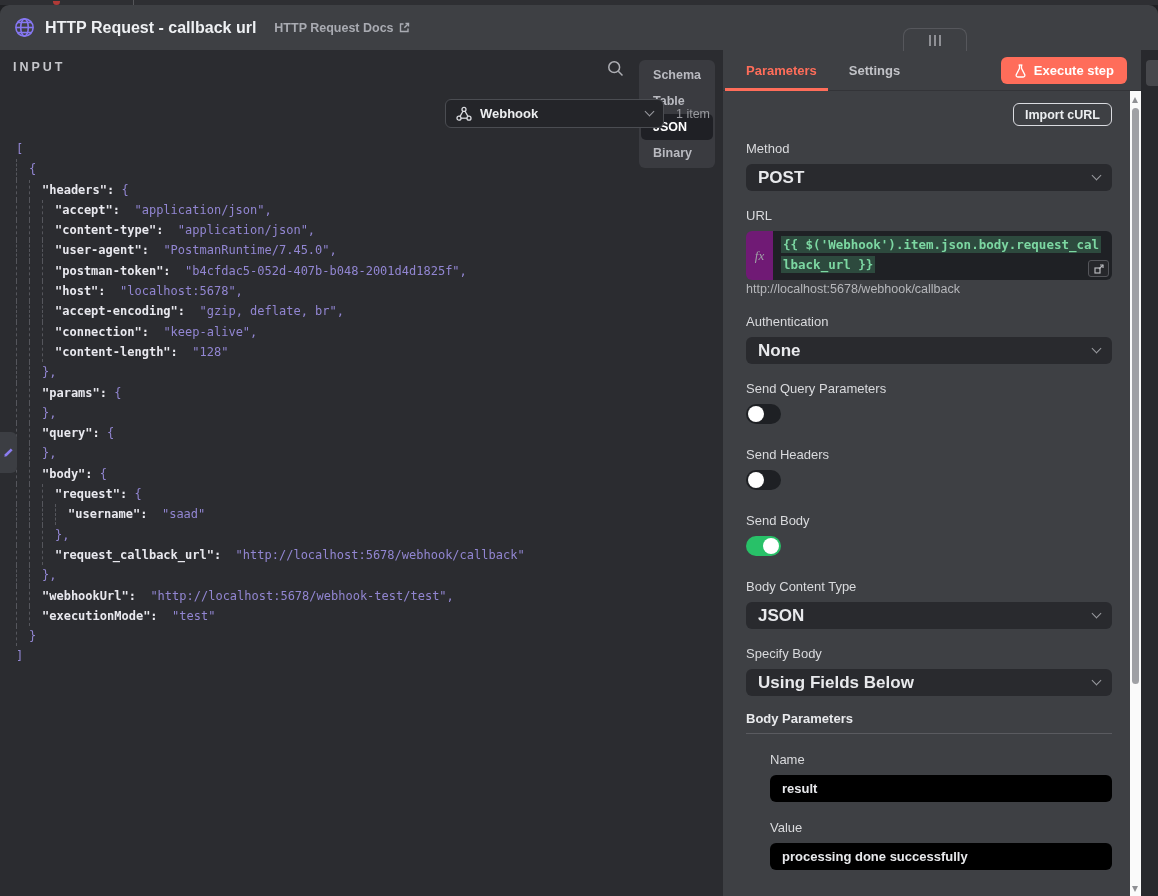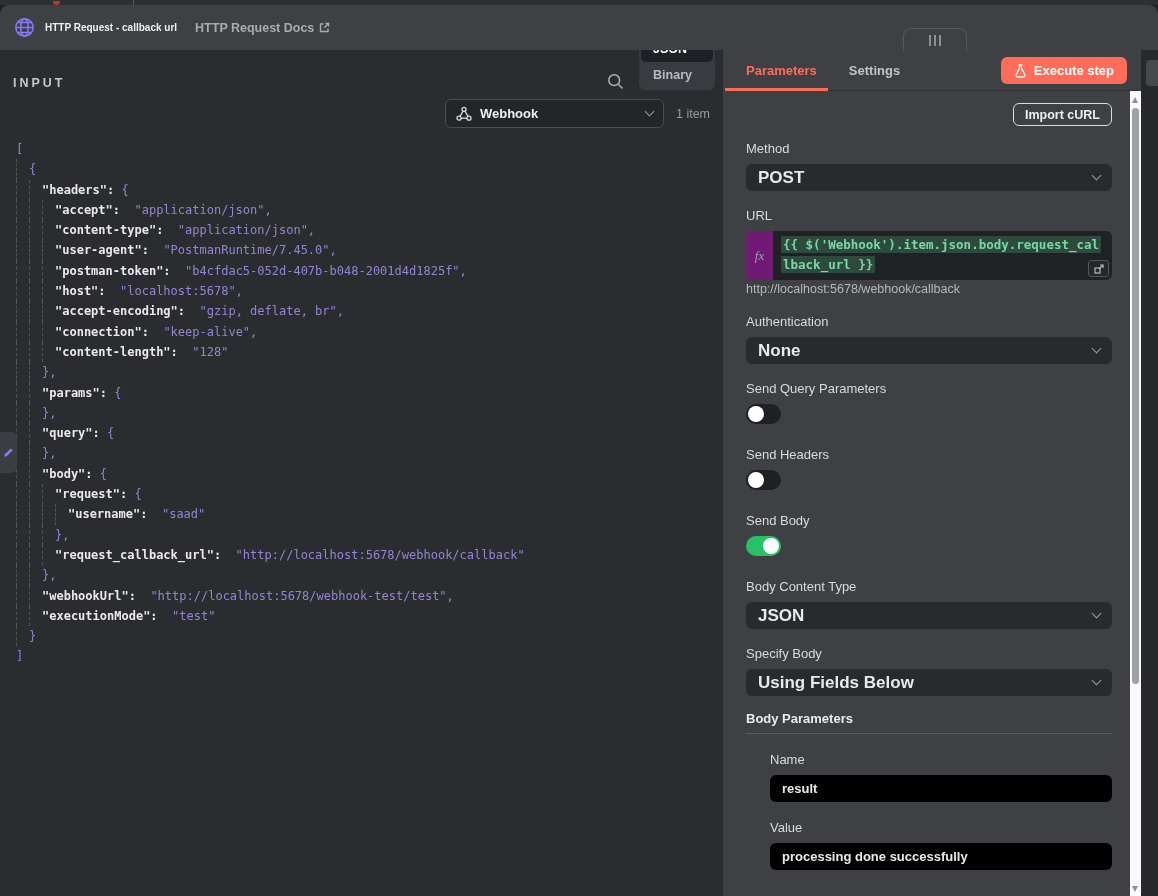--- a/index.html
+++ b/index.html
@@ -7,28 +7,28 @@
   .screen { position:relative; width:1158px; height:896px; overflow:hidden; background:#202124; }
 
   
   .top-strip { position:absolute; top:0; left:0; width:1158px; height:5px; background:#2e2f33; }
   .top-dot { position:absolute; top:1px; left:53px; width:7px; height:4px; border-radius:0 0 4px 4px; background:#b03a37; }
   .top-tick { position:absolute; top:0; left:133px; width:1px; height:5px; background:#55565a; }
 
   
   .modal { position:absolute; top:5px; left:0; width:1158px; height:891px; }
   .titlebar { height:45px; background:#3e4044; border-radius:9px 9px 0 0; display:flex; align-items:center; padding-left:14px; }
-  .title { font-size:10px; font-weight:bold; color:#eef0f3; margin-left:10px; }
+  .title { font-size:16px; font-weight:bold; color:#eef0f3; margin-left:10px; }
   .docs-link { display:flex; align-items:center; gap:5px; margin-left:18px; color:#a9abb2; font-weight:bold; font-size:12.5px; cursor:pointer; }
 
   .content { display:flex; height:846px; }
 
   
   .left-panel { position:relative; width:723px; background:#2b2c30; overflow:hidden; }
-  .lp-row1 { display:flex; align-items:flex-end; margin:10px 8px 0 13px; height:30px; }
+  .lp-row1 { display:flex; align-items:flex-start; margin:10px 8px 0 13px; height:30px; }
   .input-label { font-size:12.5px; font-weight:bold; letter-spacing:3px; color:#c6c7cc; flex:1; }
   .search-btn { margin-right:15px; display:flex; align-items:center; cursor:pointer; }
   .view-tabs { display:flex; background:#3a3b40; border-radius:6px; padding:2px;flex-direction:column; }
   .vtab { padding:0 12px; height:26px; line-height:26px; font-size:12.5px; font-weight:600; color:#b9bac0; border-radius:5px; cursor:pointer; }
   .vtab.active { background:#1f2025; color:#ffffff; }
   .lp-row2 { display:flex; align-items:center; margin:9px 13px 0 13px;justify-content:flex-end; }
   .node-select { display:flex; align-items:center; width:219px; height:29px; background:#242529; border:1px solid #4b4d52; border-radius:6px; padding:0 10px; cursor:pointer; }
   .node-select .nlabel { font-size:13px; font-weight:bold; color:#eceef0; margin-left:8px; flex:1; }
   .item-count { margin-left:12px; font-size:12.5px; color:#98999e; }
 

